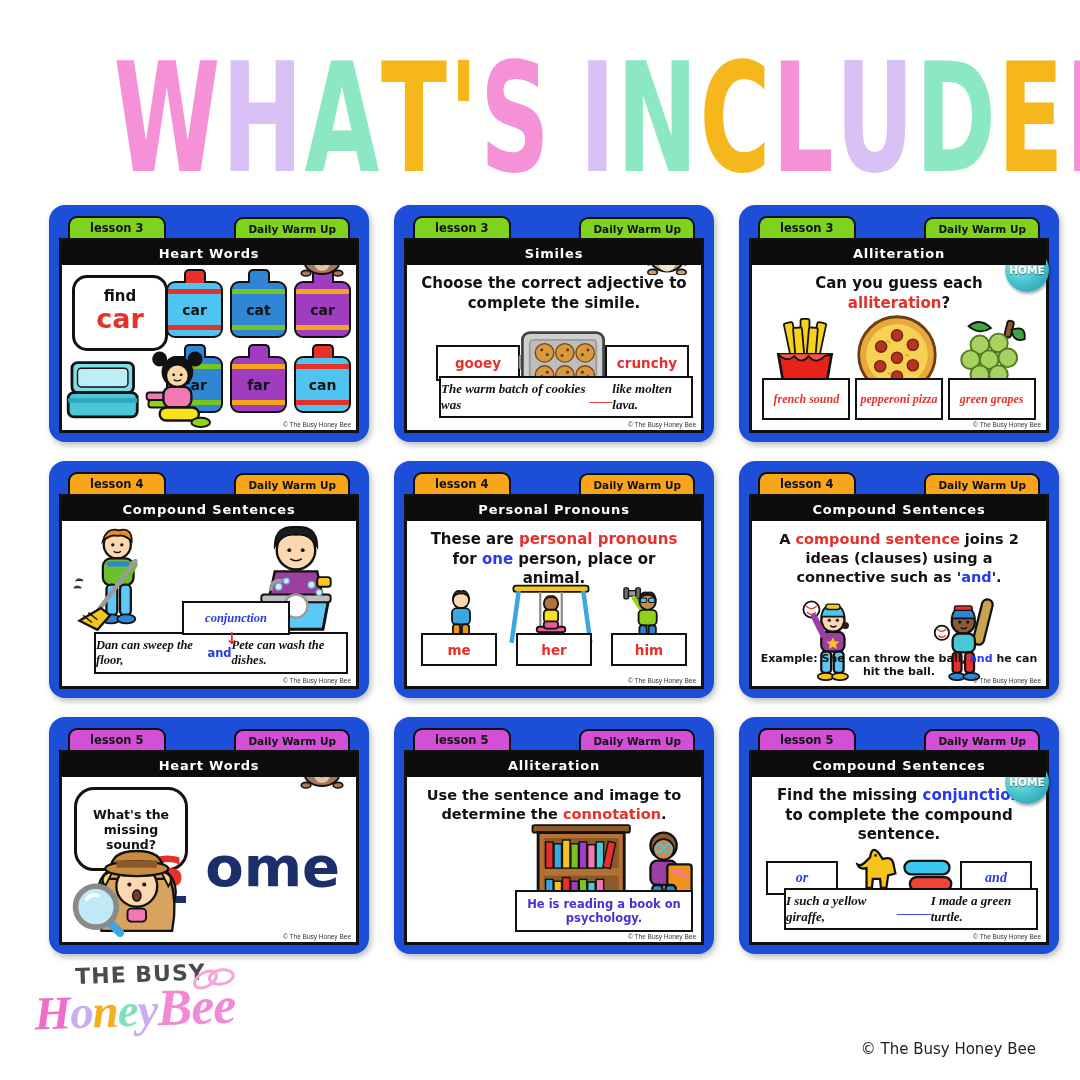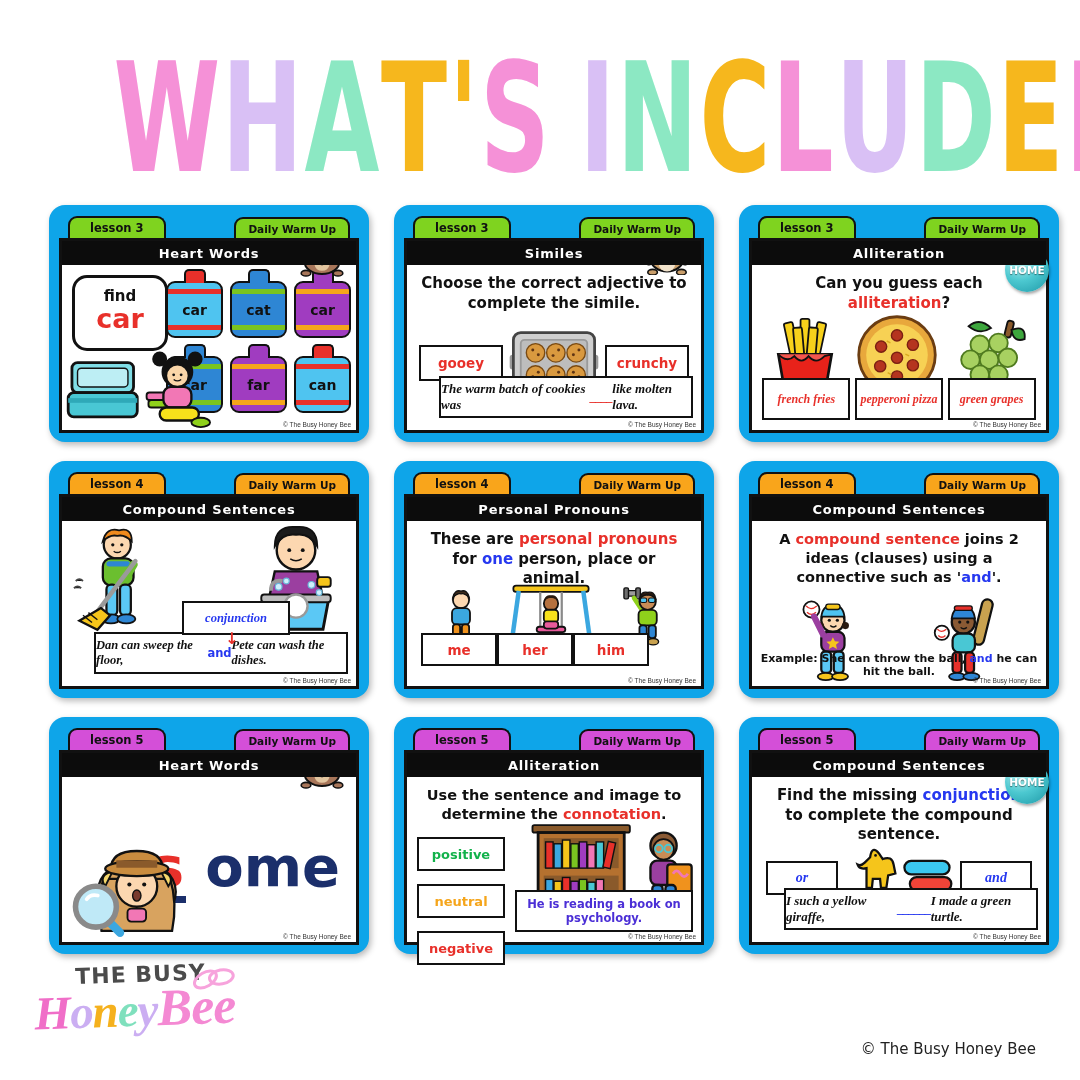--- a/index.html
+++ b/index.html
@@ -11,21 +11,21 @@
   .big-title-inner{display:inline-block;font-weight:800;font-size:118px;letter-spacing:2px;
                    transform:scale(0.82,1.28);transform-origin:top center;
                    font-family:"DejaVu Sans",sans-serif;}
   .tl{display:inline-block;}
   .tl.pink{color:#f591d7}.tl.lav{color:#d9c0f5}.tl.mint{color:#8ce8c3}.tl.org{color:#f6b71d}
   .tl.gap{width:34px;}
 
   
   .grid{position:absolute;left:49px;top:205px;display:grid;
         grid-template-columns:repeat(3,320px);grid-auto-rows:237px;column-gap:25px;row-gap:19px;}
-  .card{background:#0ea5e9;border-radius:16px;box-shadow:2px 3px 6px rgba(0,0,0,.28);
+  .card{background:#1d4ed8;border-radius:16px;box-shadow:2px 3px 6px rgba(0,0,0,.28);
         padding:7px 10px 9px;box-sizing:border-box;display:flex;flex-direction:column;position:relative;}
   .tabs{display:flex;justify-content:space-between;align-items:flex-end;padding:0 9px;height:26px;}
   .tab{border:2.5px solid #111;border-bottom:none;border-radius:9px 9px 0 0;
        font:700 11.5px "DejaVu Sans",sans-serif;color:#111;line-height:1;padding:5px 20px 4px;}
   .tab.warm{padding:5px 12px 4px;font-size:10.5px;}
   .row-g .tab{background:#7fd31f}.row-o .tab{background:#f9a51b}.row-p .tab{background:#d44fd8}
   .panel{flex:1;border:3px solid #111;background:#fff;display:flex;flex-direction:column;position:relative;}
   .titlebar{background:#0c0c0c;color:#fff;text-align:center;font:700 13px "DejaVu Sans",sans-serif;
             letter-spacing:.8px;padding:5px 0 4px;position:relative;z-index:2;}
   .content{flex:1;position:relative;background:#fff;z-index:1;}
@@ -62,21 +62,21 @@
       font:700 14px "DejaVu Sans",sans-serif;color:#111;box-sizing:border-box;}
   .sc::before{content:"";position:absolute;top:-14px;left:50%;transform:translateX(-50%);
       width:22px;height:14px;border:2.5px solid #111;border-bottom:none;border-radius:5px 5px 0 0;
       background:var(--h);box-sizing:border-box;}
   .sc.A{--h:#e8302a;background:linear-gradient(#4fc4f0 0 12%,#e8302a 12% 21%,#4fc4f0 21% 79%,#e8302a 79% 88%,#4fc4f0 88% 100%);}
   .sc.B{--h:#2e86d4;background:linear-gradient(#2e86d4 0 12%,#7ac420 12% 21%,#2e86d4 21% 79%,#7ac420 79% 88%,#2e86d4 88% 100%);text-align:center;}
   .sc.C{--h:#a03cc0;background:linear-gradient(#a03cc0 0 12%,#f5a51b 12% 21%,#a03cc0 21% 79%,#f5a51b 79% 88%,#a03cc0 88% 100%);}
   .girlclip{position:absolute;left:4px;bottom:2px;}
 
   
-  .c2row{position:absolute;left:0;right:0;top:62px;height:72px;}
+  .c2row{position:absolute;left:17px;right:0;top:62px;height:72px;}
   .c2row .abox{position:absolute;width:84px;height:36px;top:18px;font-size:13.5px;}
   .c2row .left{left:12px}.c2row .right{right:12px}
   .c2tray{position:absolute;left:50%;transform:translateX(-50%);top:0;}
 
   
   .c3imgs{position:absolute;left:0;right:0;top:48px;height:84px;display:flex;
           justify-content:space-around;align-items:flex-end;padding:0 10px;}
   .c3answers{position:absolute;left:0;right:0;bottom:10px;display:flex;justify-content:space-around;padding:0 8px;}
   .c3answers .abox{width:88px;height:42px;font-size:12px;line-height:1.2;}
   .c3answers .abox span{font-family:"Liberation Serif",serif;font-style:italic;}
@@ -85,21 +85,21 @@
   .conjbox{position:absolute;left:120px;top:80px;width:104px;height:30px;border:2.5px solid #111;
            background:#fff;display:flex;align-items:center;justify-content:center;
            font:700 12.5px "Liberation Serif",serif;font-style:italic;z-index:2;}
   .conjarrow{position:absolute;left:163px;top:108px;color:#e8302a;font:700 16px "DejaVu Sans",sans-serif;z-index:2;}
   .sweepclip{position:absolute;left:8px;top:4px;}
   .washclip{position:absolute;right:6px;top:2px;}
 
   
   .c5kids{position:absolute;left:0;right:0;top:66px;height:62px;display:flex;
           justify-content:space-around;align-items:flex-end;padding:0 22px;}
-  .c5answers{position:absolute;left:0;right:0;bottom:20px;display:flex;justify-content:flex-start;padding:0 14px;}
+  .c5answers{position:absolute;left:0;right:0;bottom:20px;display:flex;justify-content:space-between;padding:0 14px;}
   .c5answers .abox{width:76px;height:33px;font-size:13.5px;}
 
   
   .c6kids{position:absolute;left:0;right:0;top:76px;display:flex;justify-content:center;gap:56px;}
   .c6example{position:absolute;left:0;right:0;bottom:8px;text-align:center;
              font:700 11px "DejaVu Sans",sans-serif;color:#111;}
 
   
   .bubble{position:absolute;left:12px;top:10px;width:114px;height:84px;border:3px solid #111;
           border-radius:20px;display:flex;align-items:center;justify-content:center;text-align:center;
@@ -331,21 +331,21 @@
               <circle cx="38" cy="48" r="10"></circle>
                 <circle cx="58" cy="46" r="10"></circle>
                 <circle cx="28" cy="64" r="10"></circle>
               <circle cx="48" cy="64" r="10"></circle>
                 <circle cx="38" cy="78" r="9"></circle>
             </g>
           </svg>
         </div>
         <div class="c3answers">
           <div class="abox red">
-              <span>french fries</span>
+              <span>french sound</span>
             </div>
           <div class="abox red">
               <span>pepperoni pizza</span>
             </div>
           <div class="abox red">
               <span>green grapes</span>
             </div>
         </div>
         <div class="cc">© The Busy Honey Bee</div>
       </div>
@@ -545,20 +545,21 @@
           <circle cx="13" cy="12" r="3.5" fill="#6e4430"></circle>
             <circle cx="47" cy="12" r="3.5" fill="#6e4430"></circle>
           <ellipse cx="30" cy="26" rx="22" ry="16" fill="#a8765a" stroke="#111" stroke-width="2.5"></ellipse>
           <ellipse cx="30" cy="31" rx="9" ry="7" fill="#e3c6a0"></ellipse>
           <rect x="27" y="27" width="6" height="4" rx="2" fill="#111"></rect>
           <circle cx="21" cy="23" r="2" fill="#111"></circle>
             <circle cx="39" cy="23" r="2" fill="#111"></circle>
           <ellipse cx="10" cy="41" rx="6" ry="3.5" fill="#a8765a" stroke="#111" stroke-width="2"></ellipse>
           <ellipse cx="50" cy="41" rx="6" ry="3.5" fill="#a8765a" stroke="#111" stroke-width="2"></ellipse>
         </svg>
+        <div class="bubble">What's the missing sound?</div>
         <div class="bigword">
           <span class="first">s</span><span class="rest">ome</span>
         </div>
         <svg class="detclip" width="140" height="104" viewBox="0 0 150 112">
           <ellipse cx="78" cy="58" rx="42" ry="34" fill="#d8a35f" stroke="#111" stroke-width="2.5"></ellipse>
           <path d="M42,44 Q34,70 40,100 L116,100 Q122,70 114,44Z" fill="#d8a35f" stroke="#111" stroke-width="2.5"></path>
           <path d="M44,52 Q36,40 52,36 Q44,52 44,52Z" fill="#f5d76b" stroke="#111" stroke-width="2"></path>
           <path d="M112,52 Q120,40 104,36 Q112,52 112,52Z" fill="#f5d76b" stroke="#111" stroke-width="2"></path>
           <circle cx="78" cy="52" r="22" fill="#fcd7b0" stroke="#111" stroke-width="2.5"></circle>
           <path d="M50,34 Q50,14 78,14 Q106,14 106,34 Z" fill="#c98c3f" stroke="#111" stroke-width="2.5"></path>
@@ -580,25 +581,20 @@
   <div class="card row-p">
     <div class="tabs">
         <div class="tab">lesson 5</div>
       <div class="tab warm">Daily Warm Up</div>
       </div>
     <div class="panel">
       <div class="titlebar">Alliteration</div>
       <div class="content">
         <div class="headline" style="font-size:14.5px">
           <span>Use the sentence and image to determine the </span><span class="red">connotation</span><span>.</span>
-        </div>
-        <div class="c8opts">
-          <div class="abox green">positive</div>
-          <div class="abox orange">neutral</div>
-          <div class="abox red">negative</div>
         </div>
         <svg class="shelfclip" width="176" height="94" viewBox="0 0 188 100">
           <rect x="8" y="2" width="104" height="8" rx="2" fill="#8a5a2b" stroke="#111" stroke-width="2"></rect>
           <rect x="14" y="10" width="92" height="86" fill="#b5712f" stroke="#111" stroke-width="3"></rect>
           <rect x="20" y="16" width="80" height="32" fill="#8a5a2b"></rect>
           <rect x="20" y="56" width="80" height="32" fill="#8a5a2b"></rect>
           <g stroke="#111" stroke-width="1.5">
             <rect x="22" y="20" width="8" height="28" fill="#e8302a"></rect>
               <rect x="31" y="22" width="8" height="26" fill="#3ba7e0"></rect>
             <rect x="40" y="18" width="8" height="30" fill="#f5c51b"></rect>

